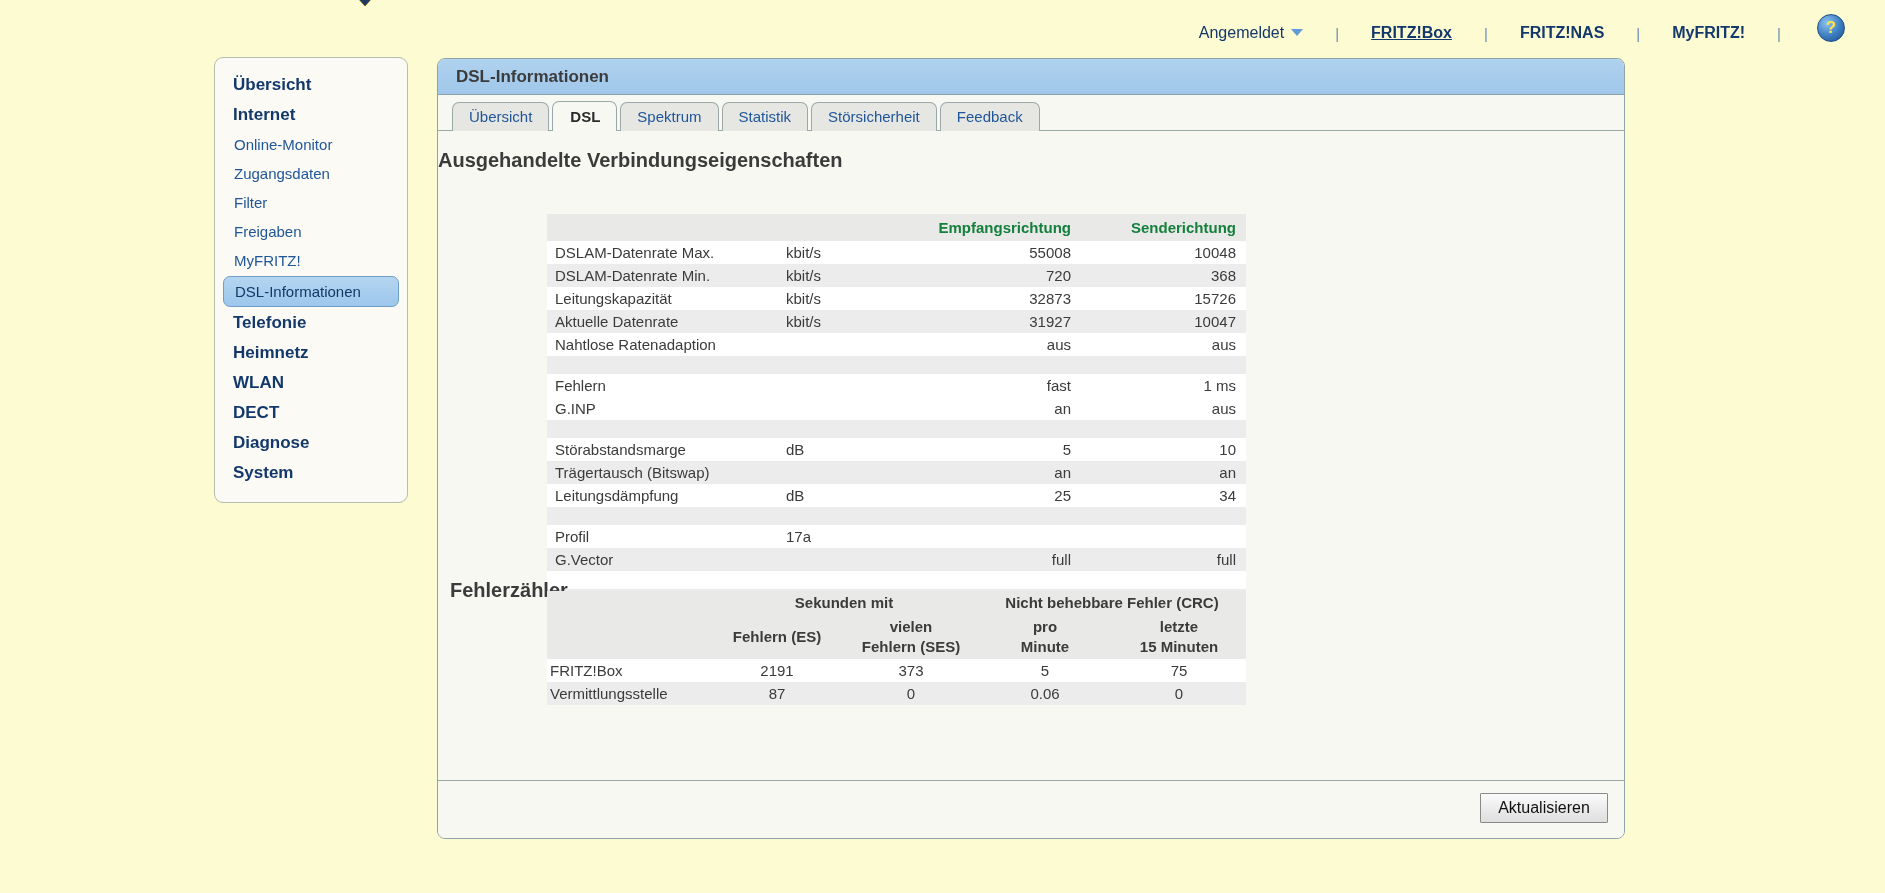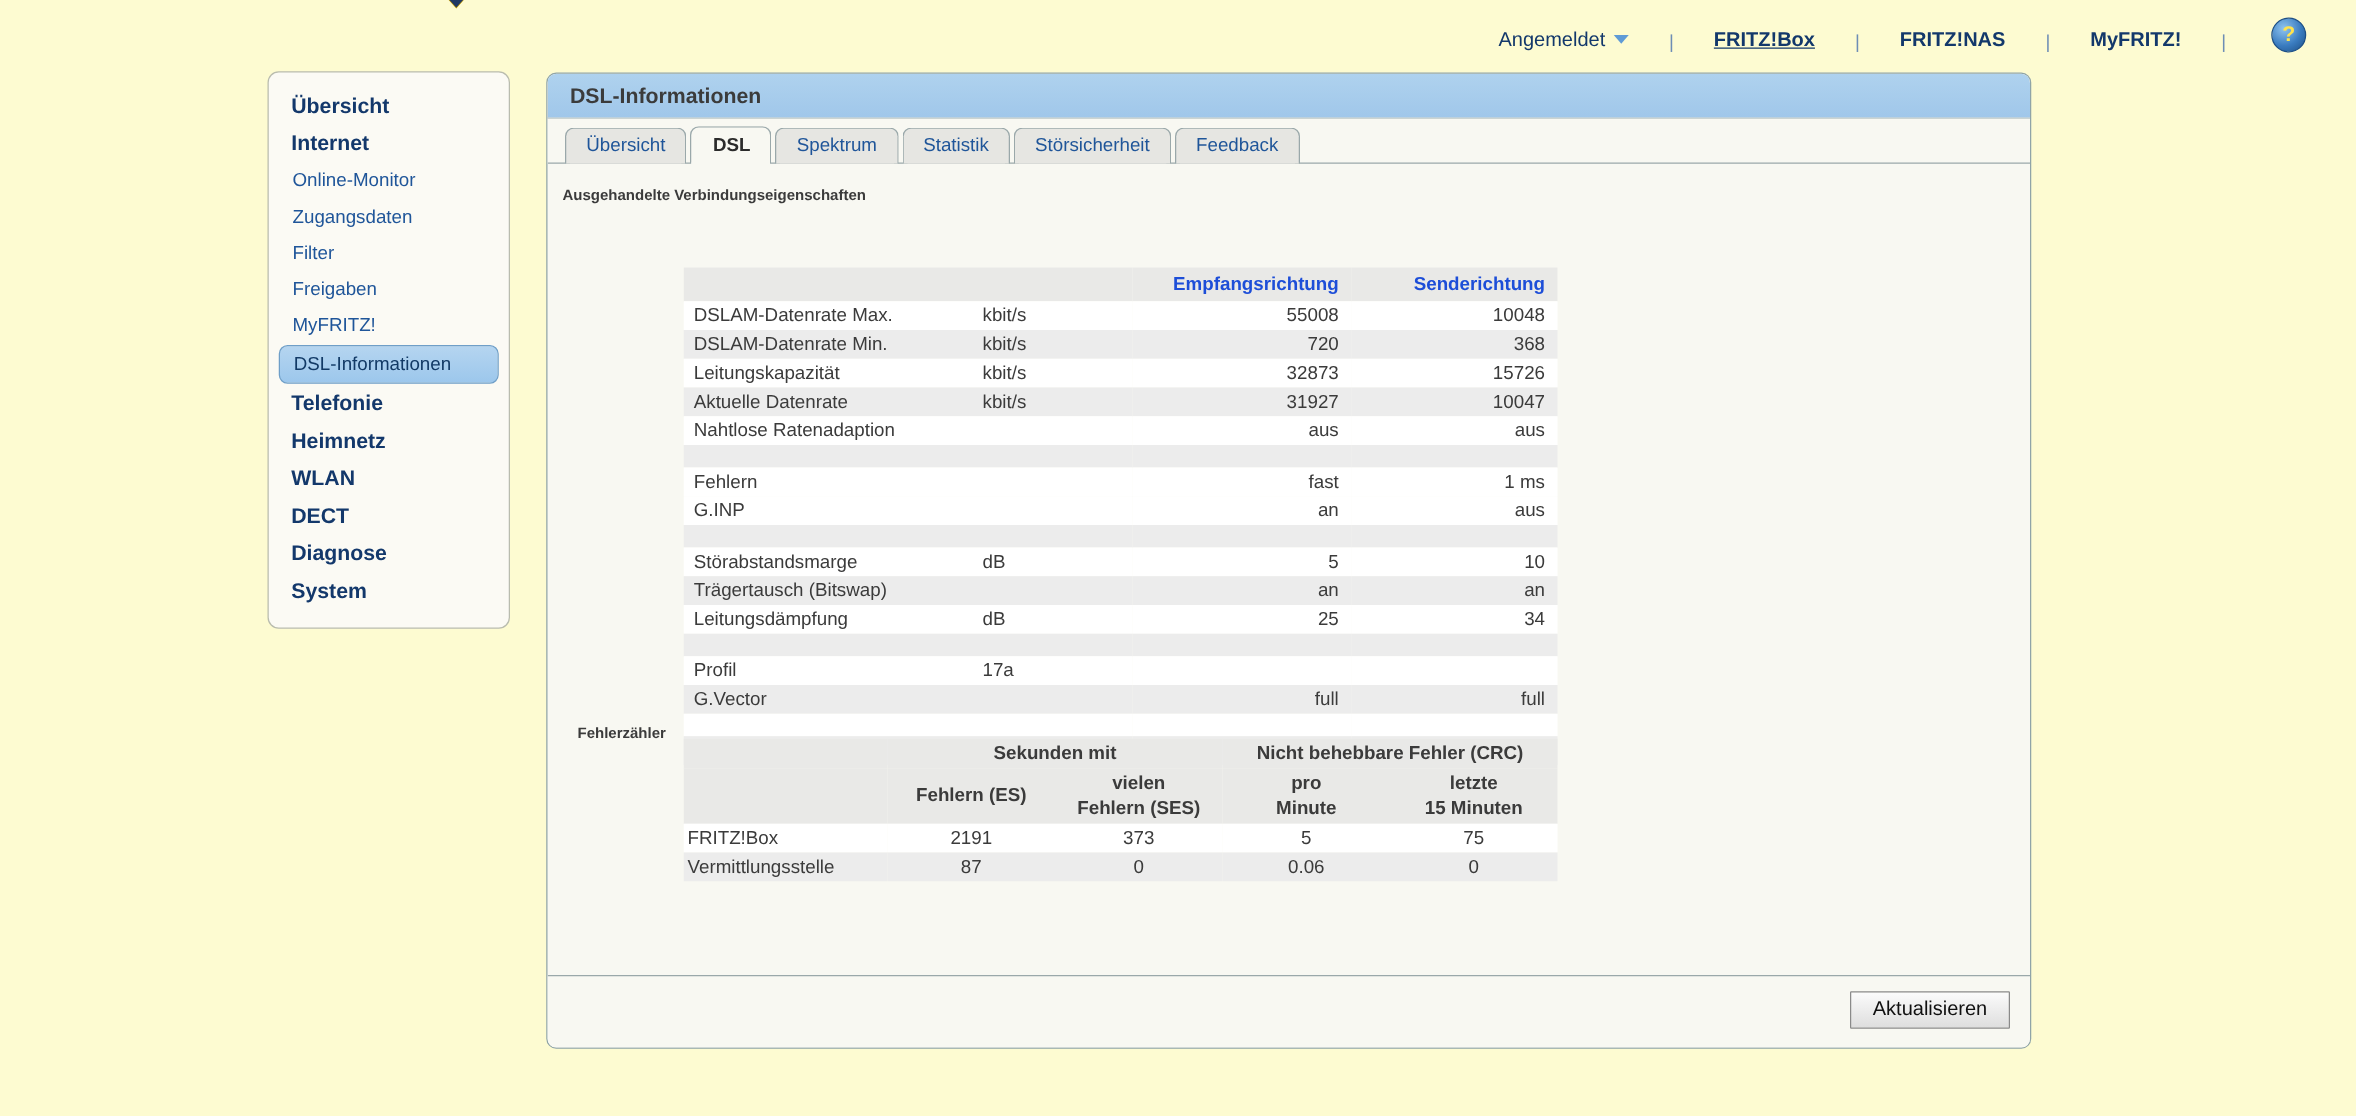--- a/index.html
+++ b/index.html
@@ -140,36 +140,35 @@
     padding-left: 17px;
   }
   .tab.active::after {
     content:""; position:absolute; left:0; right:0; bottom:-1px; height:2px;
     background:#f8f8f2;
   }
 
   .panel-body { padding: 0 0 0 0; position: relative; height: 711px; }
 
   .section-title {
-    font-weight: bold; font-size: 12px; color: #3b3b3b;
-    padding-left: 12px;
+    font-weight: bold; font-size: 20px; color: #3b3b3b;
   }
 
   
   table.dsl {
     border-collapse: collapse;
     font-size: 15px;
     color: #3b3b3b;
     table-layout: fixed;
   }
   table.dsl th {
     background: #e9e9e7;
     font-weight: bold;
     font-size: 15px;
-    color: #1d4ed8;
+    color: #15803d;
     text-align: right;
     padding: 5px 10px 5px 6px;
     border: none;
   }
   table.dsl td {
     padding: 2px 10px 2px 6px;
     font-size: 15px;
     white-space: nowrap;
     height: 19px;
   }

